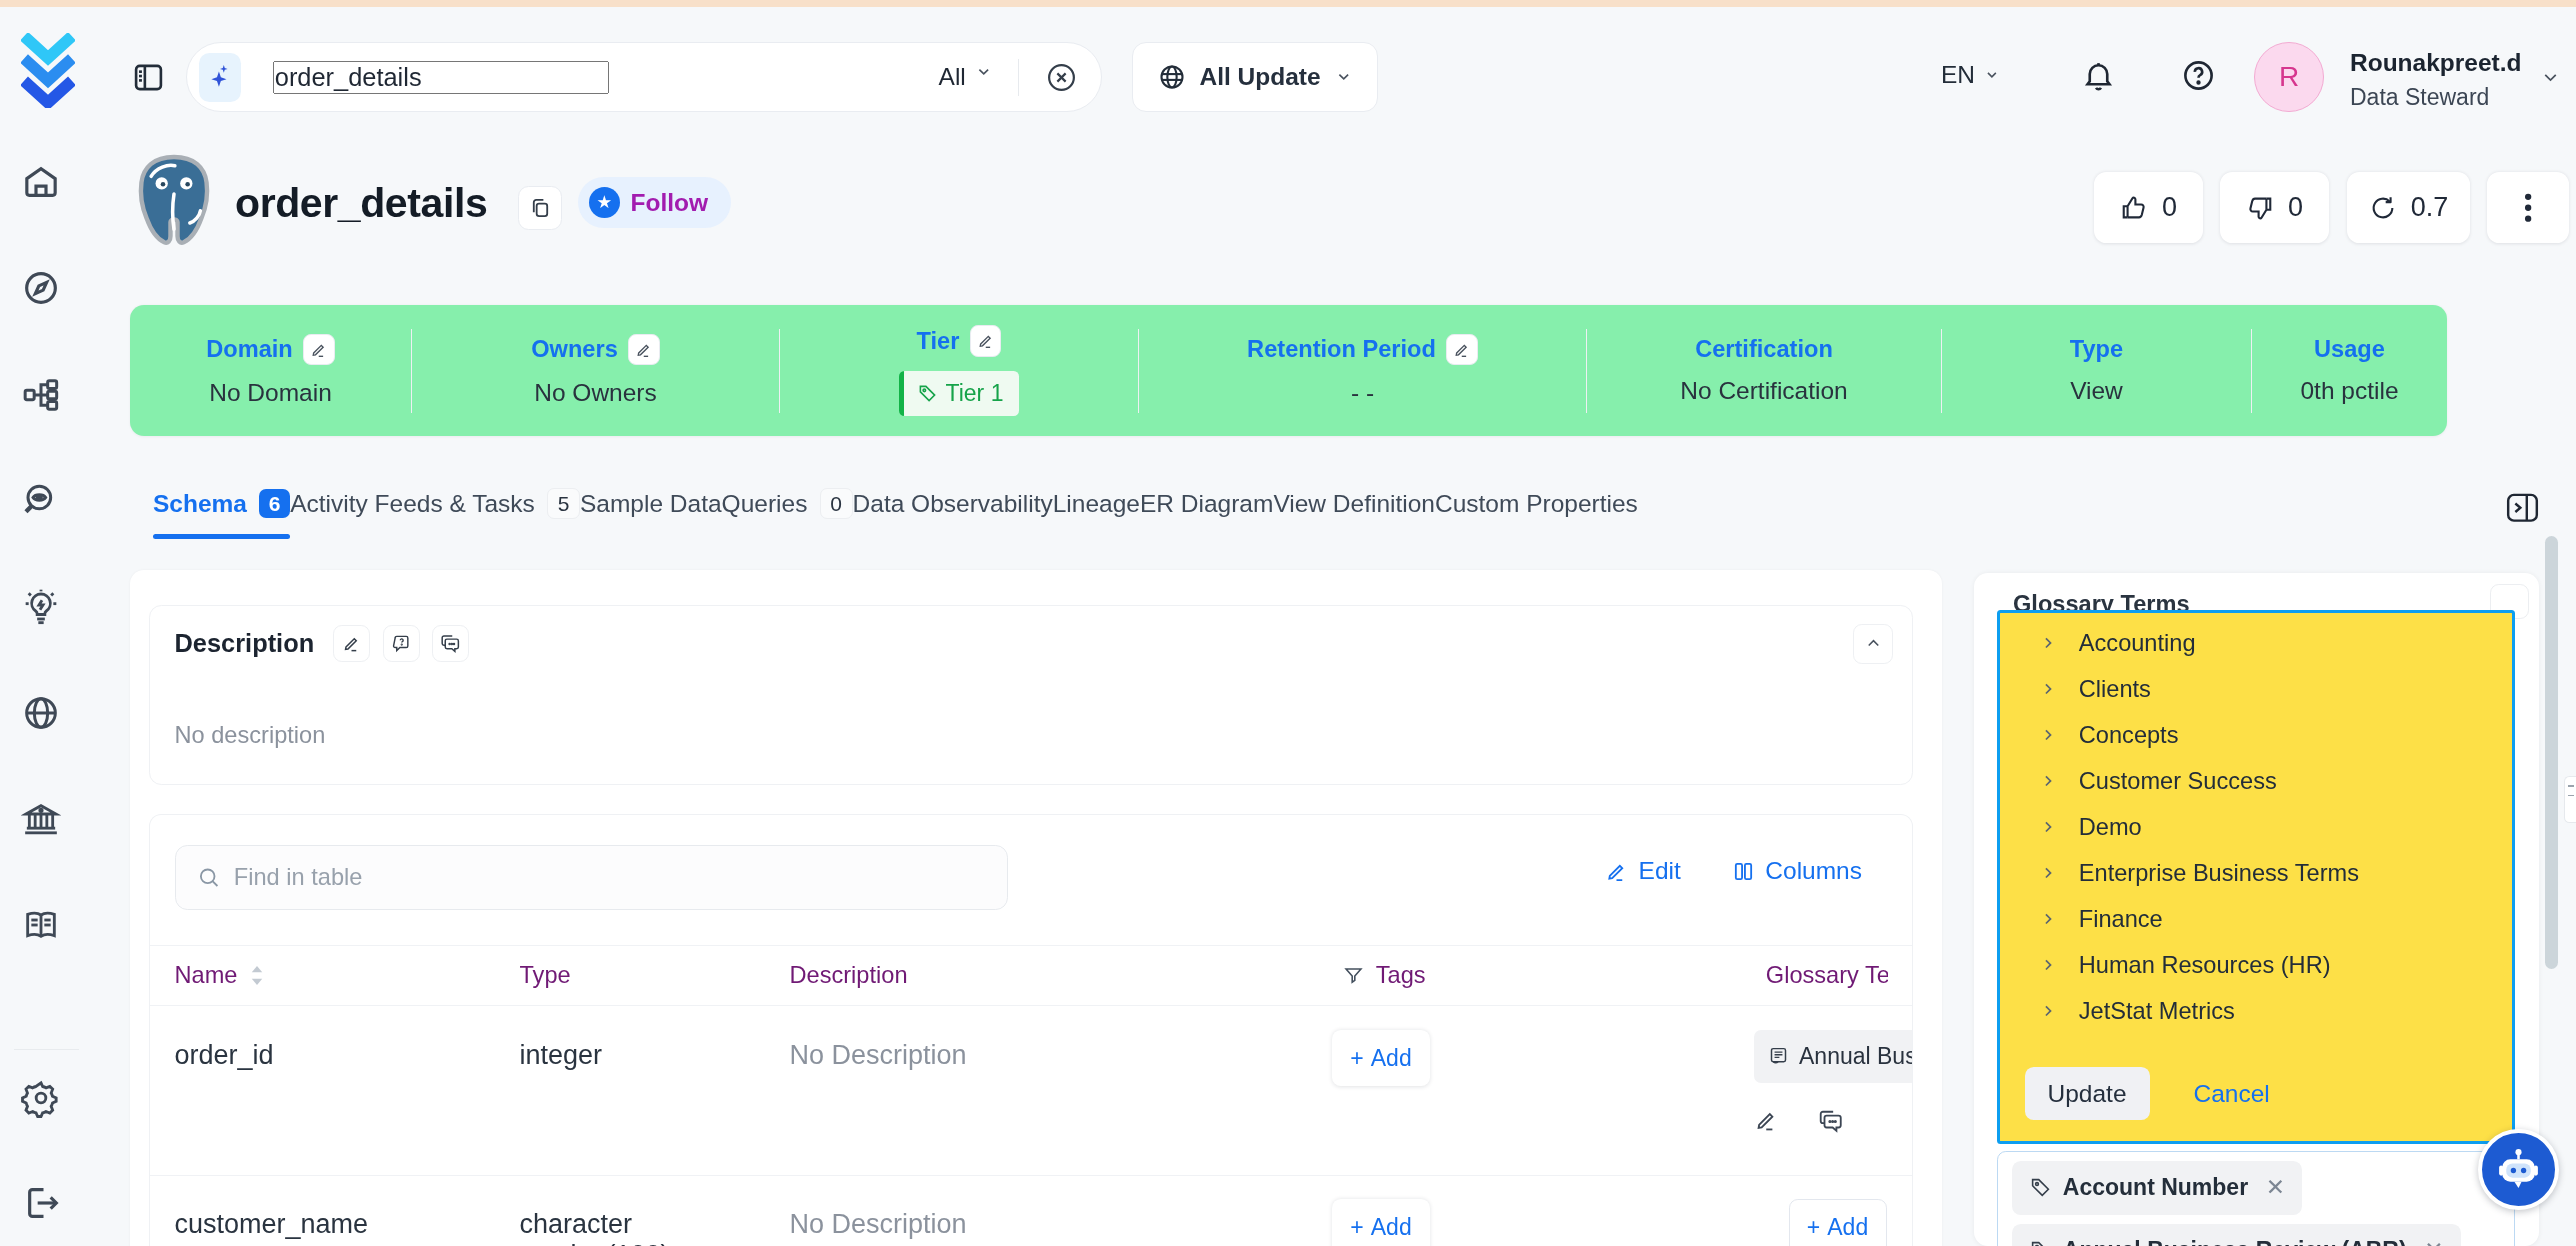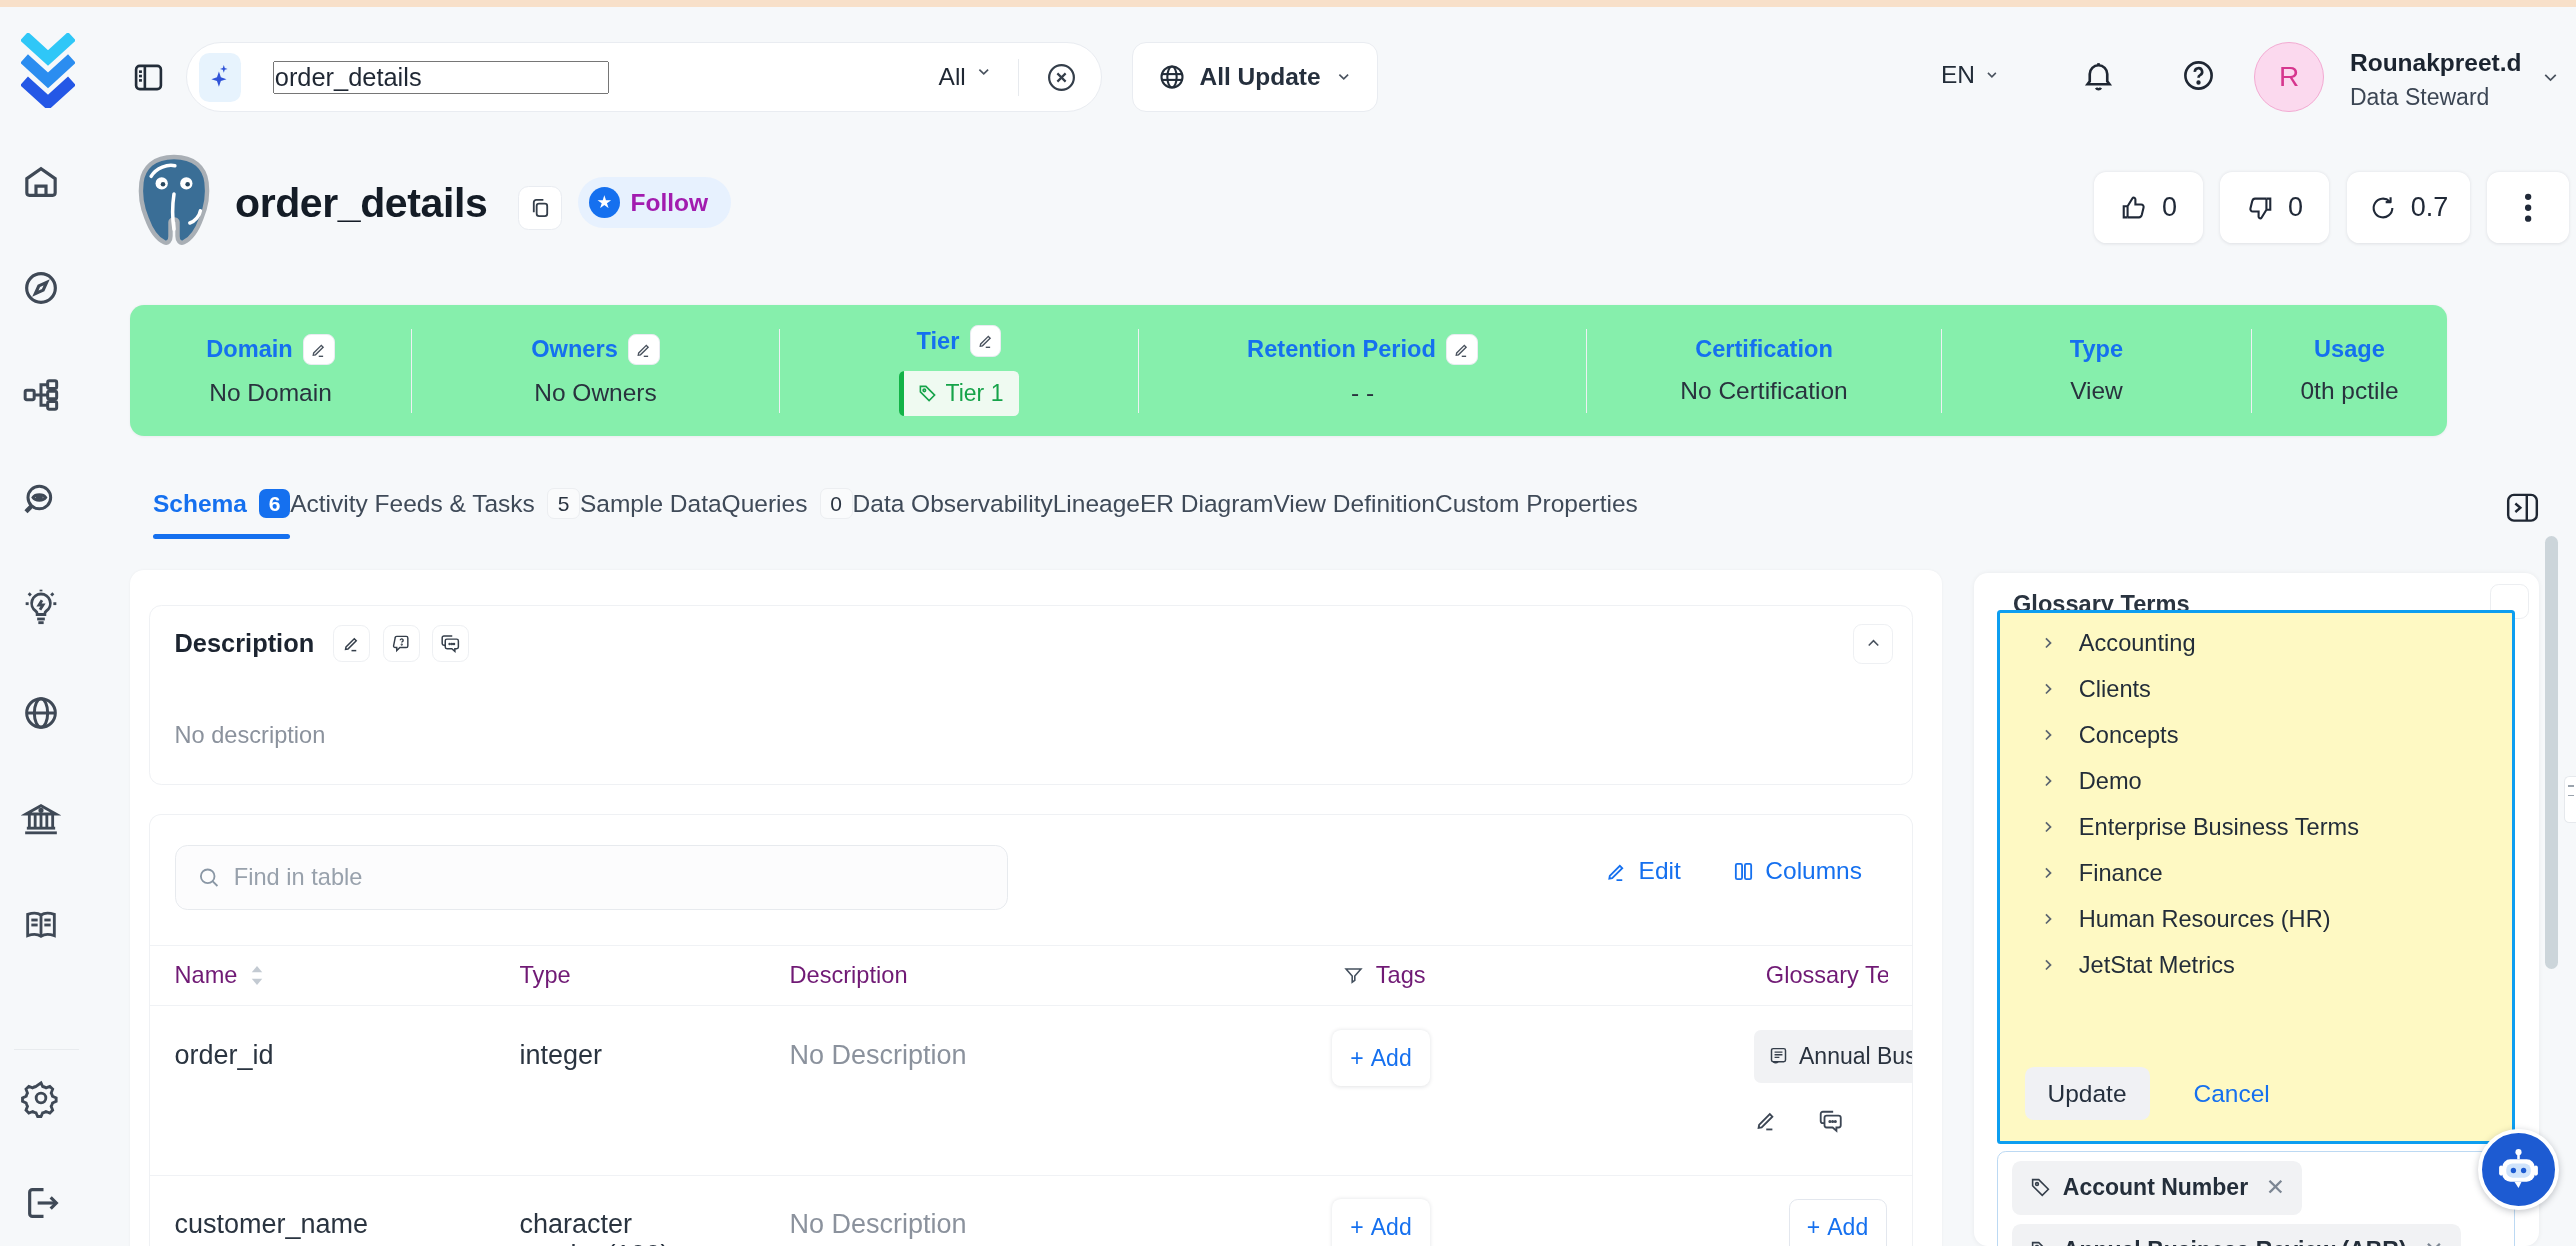--- a/index.html
+++ b/index.html
@@ -86,21 +86,21 @@
   .td.muted { color:#8b929d; }
   .add-btn { margin-top:23px; width:98px; height:56px; background:#fff; border-radius:8.8px; box-shadow:0 0.9px 4.4px rgba(16,24,40,.12); display:inline-flex; align-items:center; justify-content:center; gap:7px; color:#1570ef; font-size:23px; }
   .add-btn.bordered { box-shadow:none; border:0.9px solid #e3e7ee; }
   .gloss-chip { margin-top:23px; height:53px; background:#f1f2f4; border-radius:7px; display:flex; align-items:center; gap:10.5px; padding:0 14px; font-size:23px; color:#29323e; white-space:nowrap; overflow:hidden; }
   .row-icons { margin-top:24.5px; display:flex; gap:40px; color:#3c4654; }
 
   
   .right-card { position:absolute; left:1974px; top:573px; width:565px; height:673px; background:#fff; border-radius:14px; box-shadow:0 0.9px 5.3px rgba(16,24,40,.06); }
   .right-heading { position:absolute; left:39px; top:18.4px; font-size:23.6px; font-weight:bold; color:#2a3440; }
   .right-collapse { position:absolute; right:10.5px; top:10.5px; width:39px; height:35px; border:0.9px solid #eceef1; border-radius:8.8px; background:#fff; }
-  .gloss-popup { position:absolute; left:1997px; top:610px; width:518px; height:534px; background:#fef9c3; border:3.5px solid #0d9ef0; border-radius:3.5px; z-index:6;text-align:center; }
+  .gloss-popup { position:absolute; left:1997px; top:610px; width:518px; height:534px; background:#fde047; border:3.5px solid #0d9ef0; border-radius:3.5px; z-index:6;text-align:center; }
   .tree { position:absolute; left:0; top:7px; width:100%; }
   .tree-item { height:46px; display:flex; align-items:center; gap:23px; padding-left:40px; font-size:23.6px; color:#232d39; cursor:pointer; }
   .popup-actions { position:absolute; left:24.5px; bottom:21px; display:flex; align-items:center; gap:44px; }
   .update-btn { background:#f0f1f4; border-radius:8.8px; padding:12.3px 23px; font-size:24.5px; color:#252f3d; }
   .cancel-link { color:#1570ef; font-size:24.5px; }
   .chips-panel { position:absolute; left:1997px; top:1151px; width:518px; height:105px; background:#fff; border:1.8px solid #bcd9f3; border-radius:8.8px; padding:8.8px 14px; z-index:5; }
   .term-chip { display:inline-flex; align-items:center; gap:12.3px; height:54px; background:#f1f2f4; border-radius:8.8px; padding:0 17.5px; font-size:23px; font-weight:bold; color:#242e3a; margin-bottom:8.8px; white-space:nowrap; }
   .chip-x { color:#7c8693; font-size:23px; font-weight:normal; margin-left:5.3px; cursor:pointer; }
 
   .scrollbar { position:absolute; left:2545px; top:536px; width:13px; height:433px; background:#ccd5da; border-radius:7px; }
@@ -629,20 +629,26 @@
       <div class="tree-item">
         <svg width="15.8" height="15.8" viewBox="0 0 24 24" fill="none" stroke="#5b6570" stroke-width="2.6">
             <path d="M9 5 L16 12 L9 19"></path>
           </svg>
         <span>Concepts</span>
         </div>
       <div class="tree-item">
         <svg width="15.8" height="15.8" viewBox="0 0 24 24" fill="none" stroke="#5b6570" stroke-width="2.6">
             <path d="M9 5 L16 12 L9 19"></path>
           </svg>
+        <span>Customer Success</span>
+        </div>
+      <div class="tree-item">
+        <svg width="15.8" height="15.8" viewBox="0 0 24 24" fill="none" stroke="#5b6570" stroke-width="2.6">
+            <path d="M9 5 L16 12 L9 19"></path>
+          </svg>
         <span>Demo</span>
         </div>
       <div class="tree-item">
         <svg width="15.8" height="15.8" viewBox="0 0 24 24" fill="none" stroke="#5b6570" stroke-width="2.6">
             <path d="M9 5 L16 12 L9 19"></path>
           </svg>
         <span>Enterprise Business Terms</span>
         </div>
       <div class="tree-item">
         <svg width="15.8" height="15.8" viewBox="0 0 24 24" fill="none" stroke="#5b6570" stroke-width="2.6">

